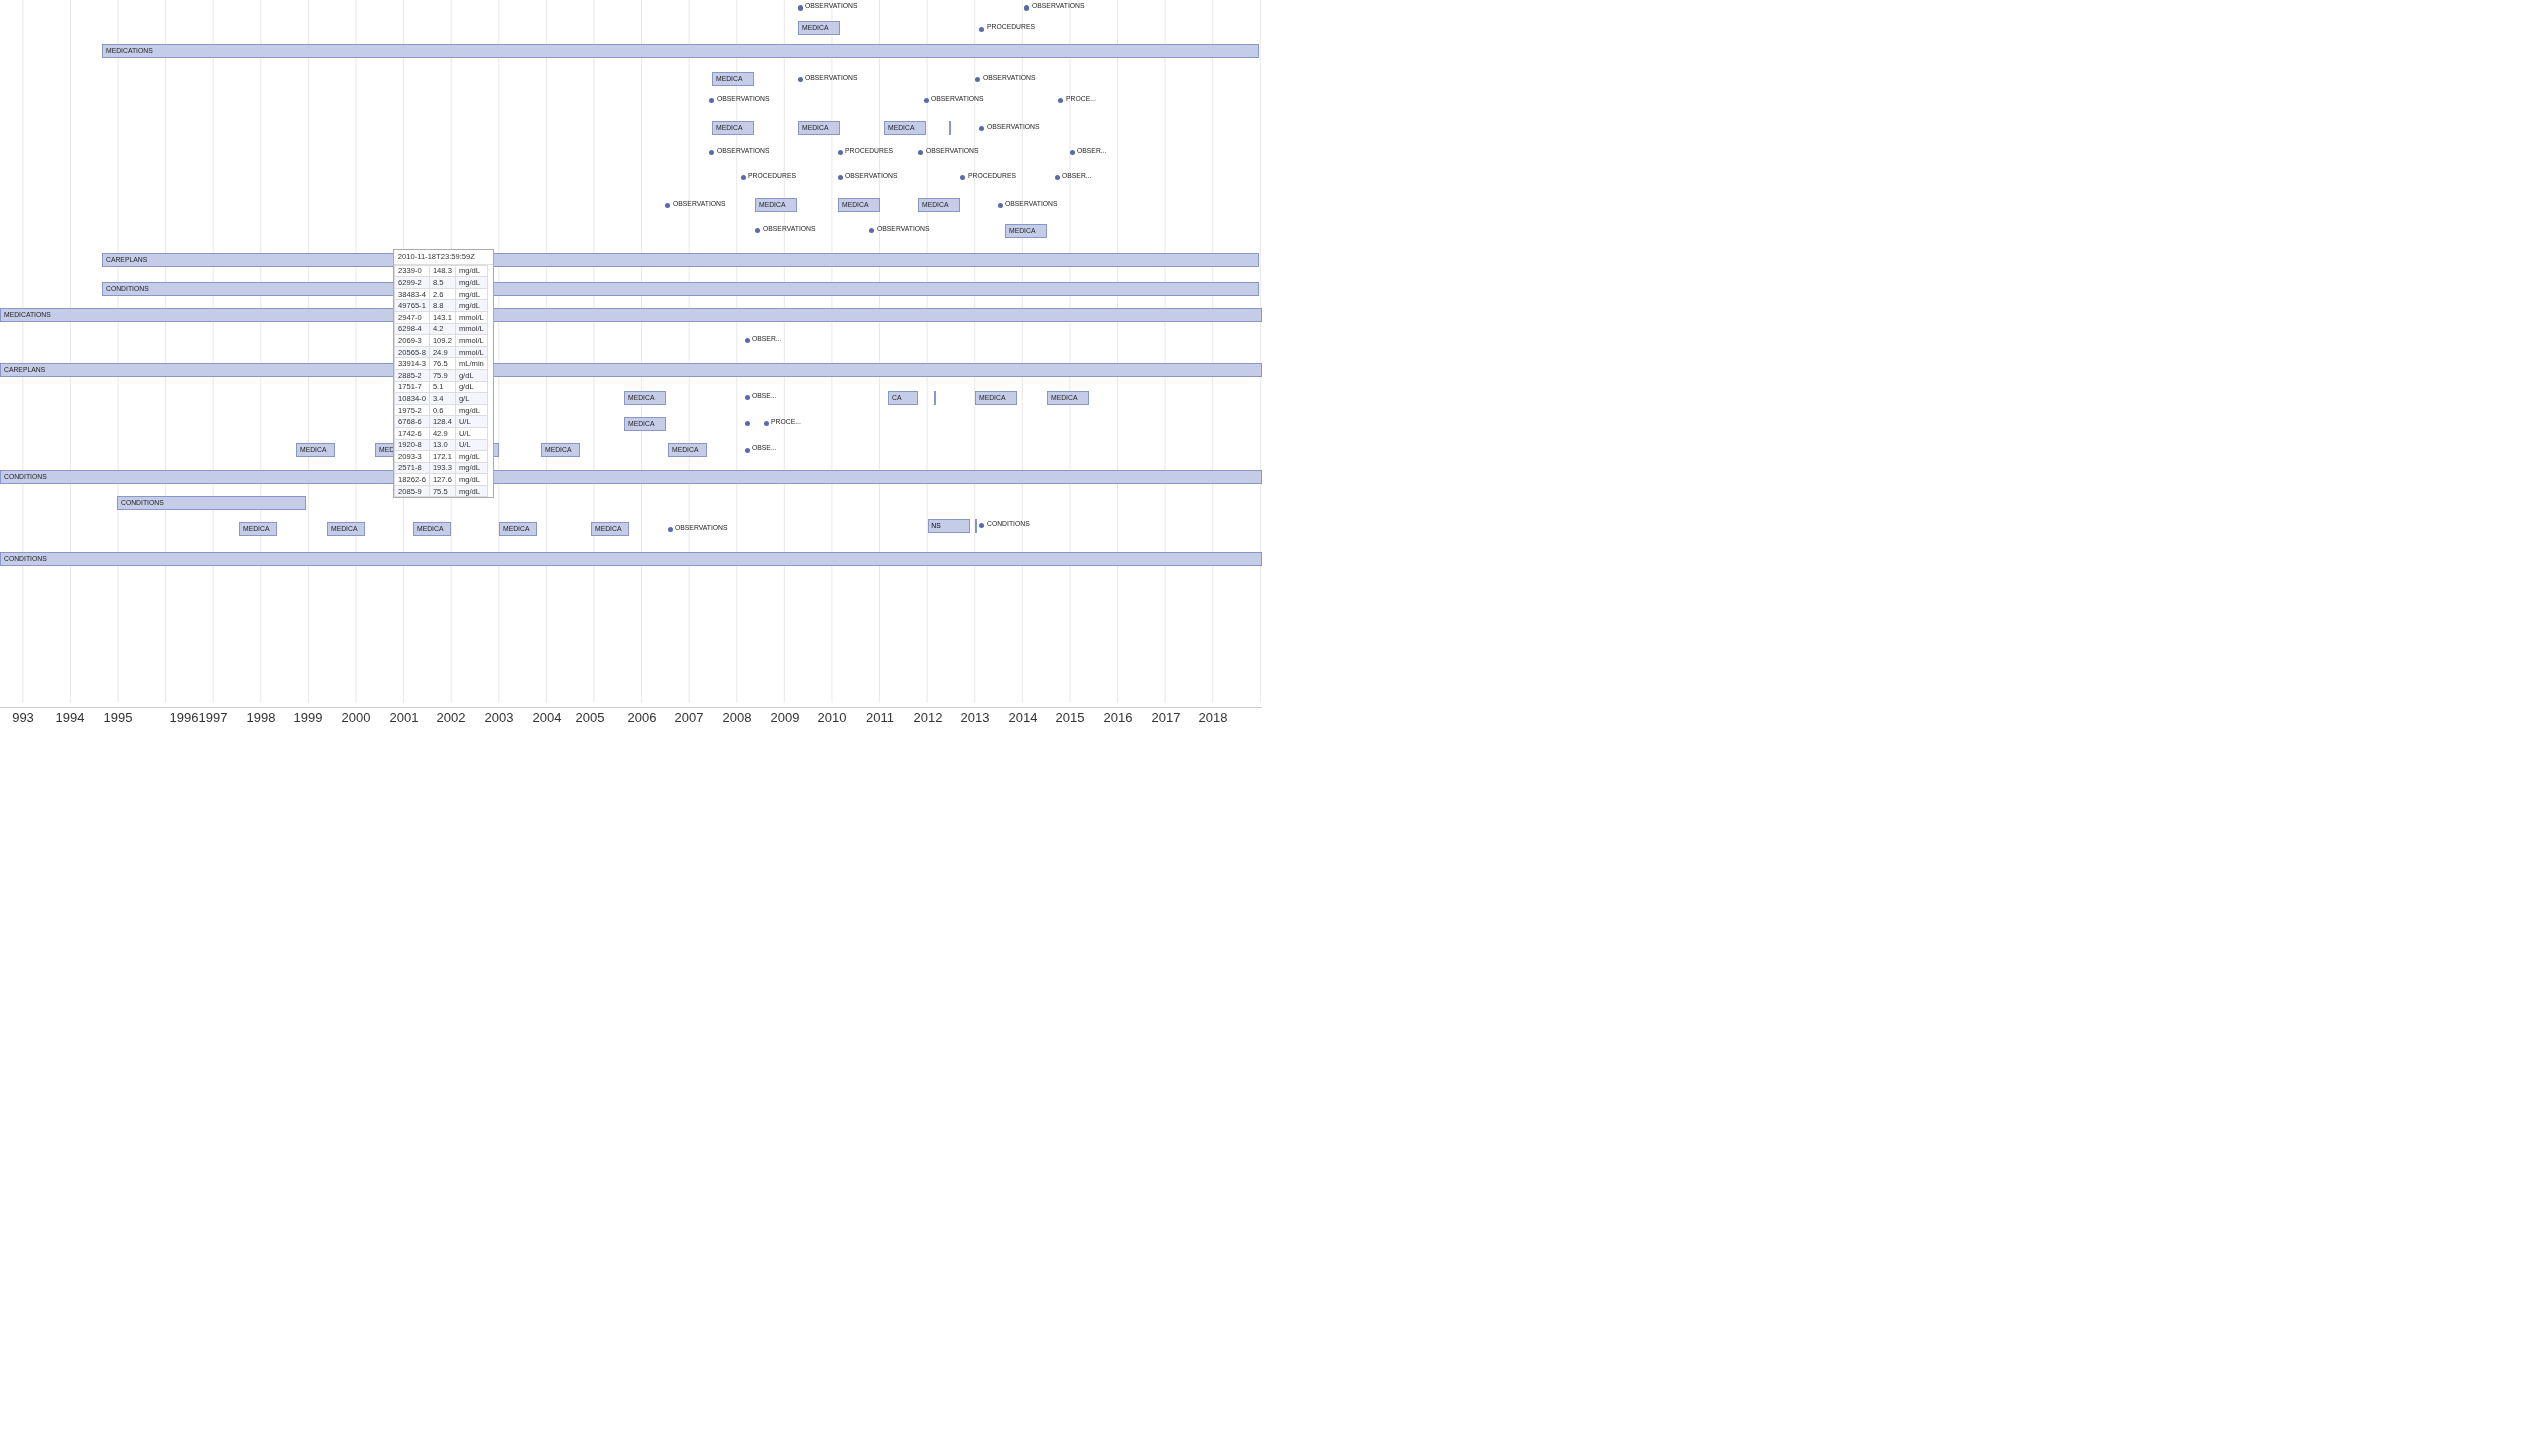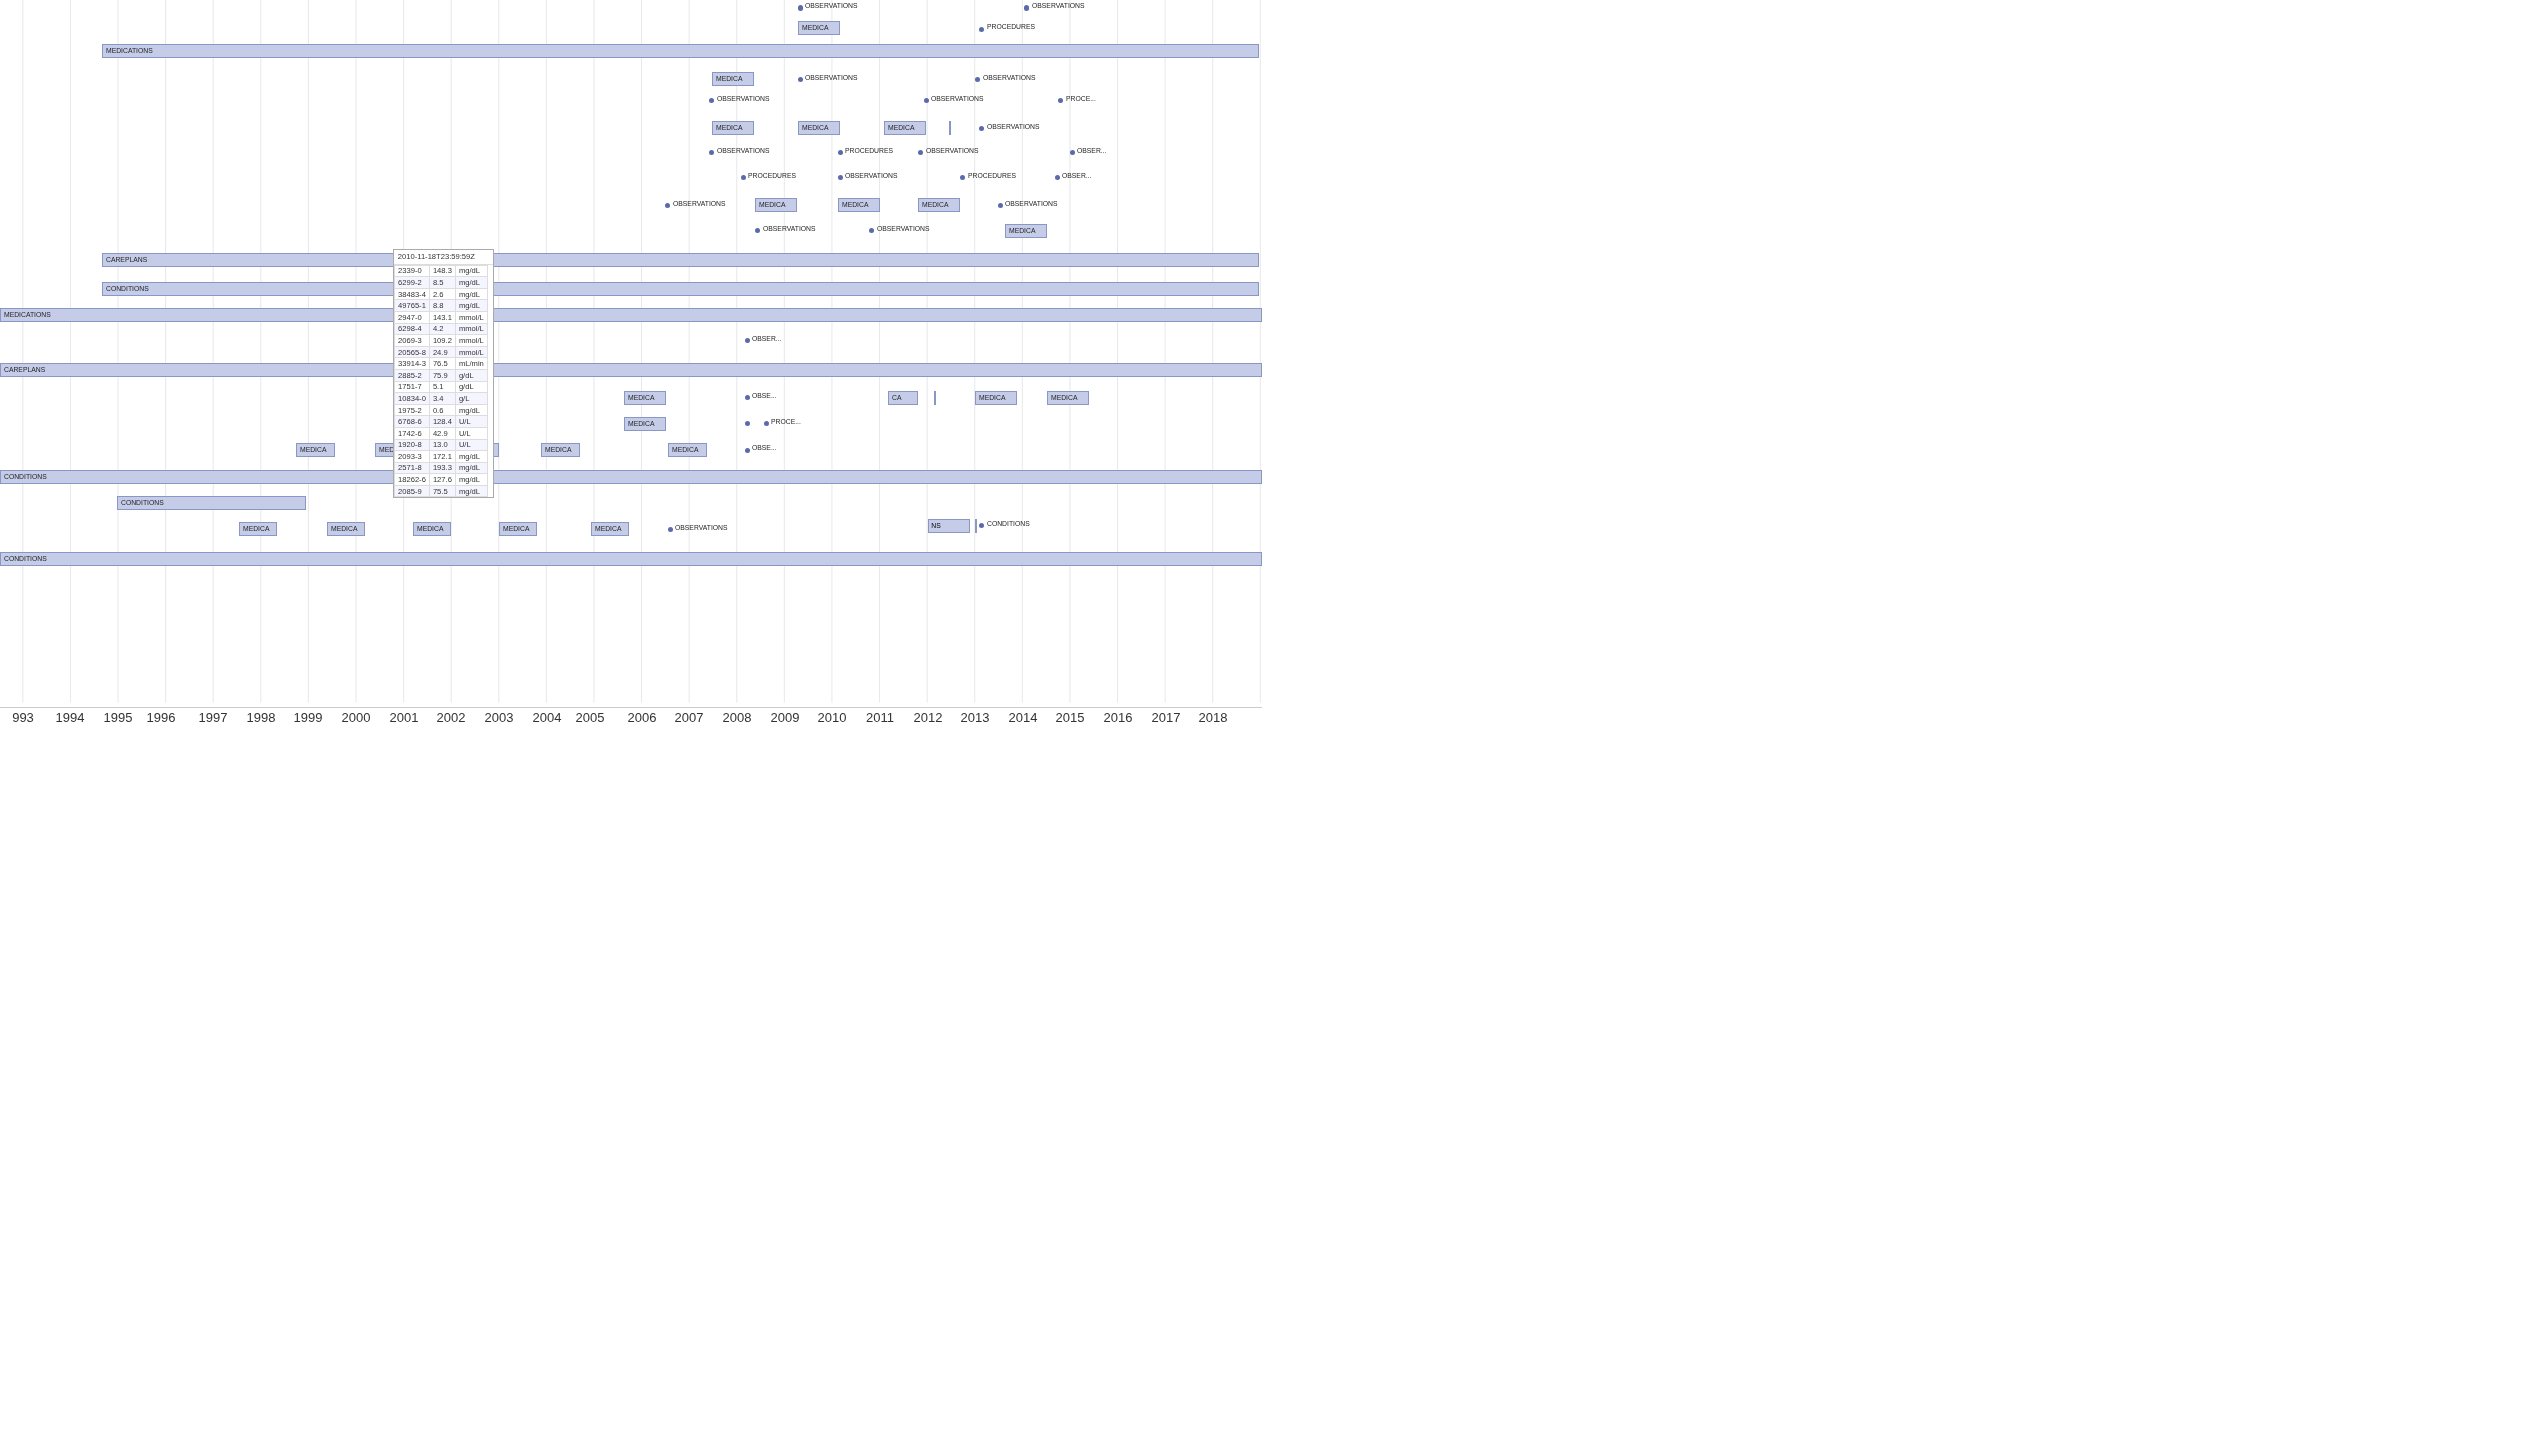--- a/index.html
+++ b/index.html
@@ -347,21 +347,21 @@
             <td>mg/dL</td>
           </tr>
         </tbody>
     </table>
   </div>
 
   <div style="position:absolute; bottom:0; left:0; right:0; height:19px; border-top:0.8px solid #ccc;">
     <span class="year-label" style="left:23px;">993</span>
     <span class="year-label" style="left:70px;">1994</span>
     <span class="year-label" style="left:118px;">1995</span>
-    <span class="year-label" style="left:161px;">1996</span>
+    <span class="year-label" style="left:184px;">1996</span>
     <span class="year-label" style="left:213px;">1997</span>
     <span class="year-label" style="left:261px;">1998</span>
     <span class="year-label" style="left:308px;">1999</span>
     <span class="year-label" style="left:356px;">2000</span>
     <span class="year-label" style="left:404px;text-align:right;">2001</span>
     <span class="year-label" style="left:451px;">2002</span>
     <span class="year-label" style="left:499px;text-align:center;">2003</span>
     <span class="year-label" style="left:547px;">2004</span>
     <span class="year-label" style="left:590px;">2005</span>
     <span class="year-label" style="left:642px;">2006</span>

